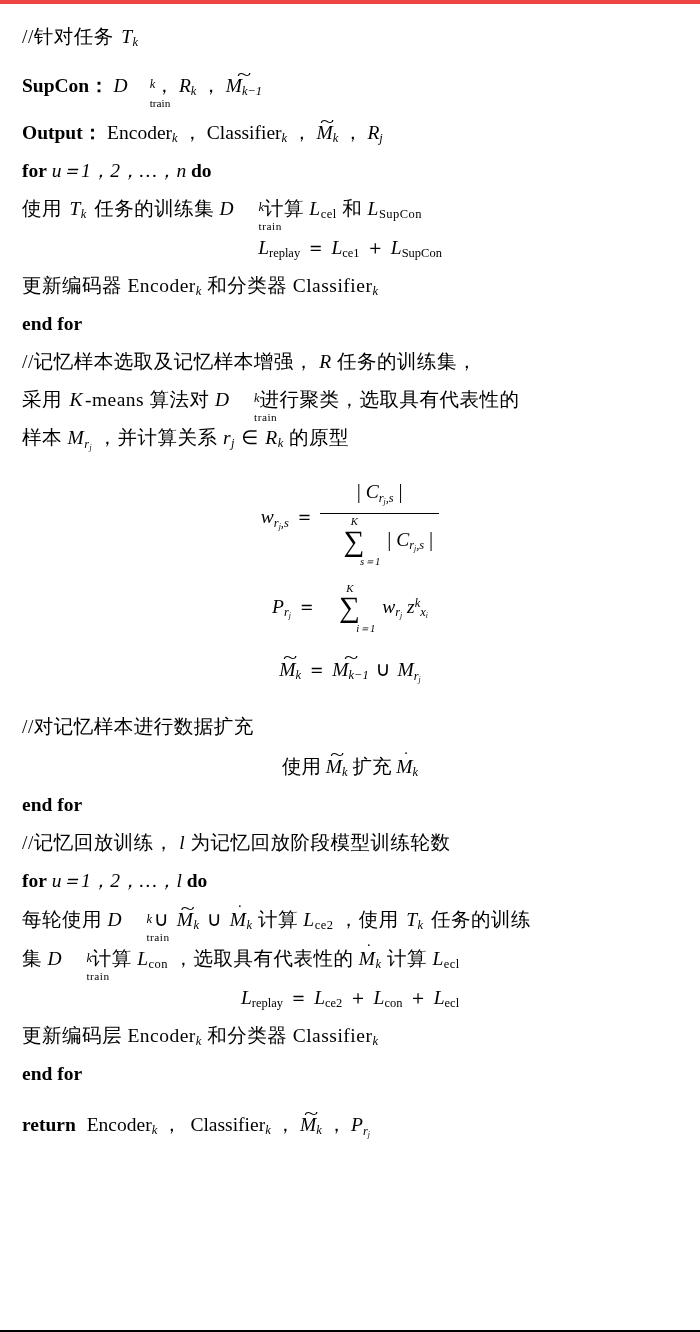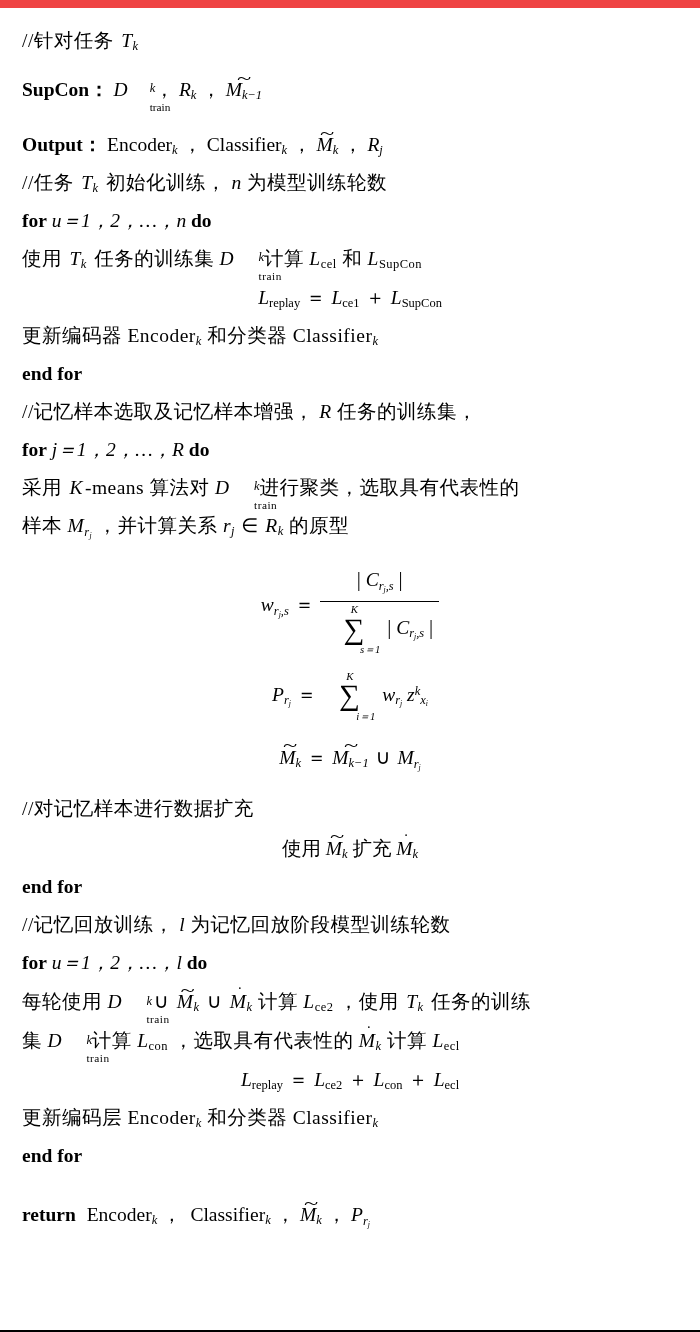--- a/index.html
+++ b/index.html
@@ -13,21 +13,21 @@
     font-family: "Liberation Serif", serif;
     color: #000000;
     overflow: hidden;
   }
   .algo-box {
     position: relative;
     width: 700px;
     height: 1332px;
     box-sizing: border-box;
     padding: 14px 22px 10px 22px;
-    border-top: 8px solid #ef4444;
+    border-top: 4px solid #ef4444;
     border-bottom: 2px solid #000;
   }
   .line {
     font-size: 19.5px;
     line-height: 1.95;
     white-space: nowrap;
   }
   .line.cn { letter-spacing: 0.5px; }
   .kw { font-weight: bold; }
   .math { font-family: "Liberation Serif", serif; font-style: italic; }
@@ -128,38 +128,31 @@
 
   <div class="line" style="margin-top:10px">
     <span class="kw">SupCon：</span>
     <span class="math dtrain"><span>D</span><span class="sp">train</span><span class="sb">k</span><span class="pad">train</span></span>
     <span>，</span>
     <span class="math"><span>R</span><sub>k</sub></span>
     <span>，</span>
     <span class="math tilde"><span class="tl">~</span><span class="ch">M</span><sub>k−1</sub></span>
   </div>
 
-  <div class="line" style="margin-top:16px">
+  <div class="line" style="margin-top:8px">
     <span class="kw">Output：</span>
     <span><span>Encoder</span><sub class="math">k</sub></span>
     <span>，</span>
     <span><span>Classifier</span><sub class="math">k</sub></span>
     <span>，</span>
     <span class="math tilde"><span class="tl">~</span><span class="ch">M</span><sub>k</sub></span>
     <span>，</span>
     <span class="math"><span>R</span><sub><span>j</span></sub></span>
   </div>
 
-  <div class="line cn">
-    <span>//任务</span>
-    <span class="math spaced"><span>T</span><sub>k</sub></span>
-    <span>初始化训练，</span>
-    <span class="math">n</span>
-    <span>为模型训练轮数</span>
-  </div>
 
   <div class="line">
     <span class="kw">for</span>
     <span class="math">u＝1，2，…，</span><span class="math">n</span>
     <span class="kw">do</span>
   </div>
 
   <div class="line cn">
     <span>使用</span>
     <span class="math spaced"><span>T</span><sub>k</sub></span>
@@ -189,25 +182,20 @@
   <div class="line">
     <span class="kw">end for</span>
   </div>
 
   <div class="line cn">
     <span>//记忆样本选取及记忆样本增强，</span>
     <span class="math">R</span>
     <span>任务的训练集，</span>
   </div>
 
-  <div class="line">
-    <span class="kw">for</span>
-    <span class="math">j＝1，2，…，</span><span class="math">R</span>
-    <span class="kw">do</span>
-  </div>
 
   <div class="line cn">
     <span>采用</span>
     <span class="math spaced">K</span><span>-means 算法对</span>
     <span class="math dtrain"><span>D</span><span class="sp">train</span><span class="sb">k</span><span class="pad">train</span></span>
     <span>进行聚类，选取具有代表性的</span>
   </div>
 
   <div class="line cn">
     <span>样本</span>
@@ -254,21 +242,21 @@
   </div>
 
   <div class="eq" style="margin-top:16px">
     <span class="math tilde"><span class="tl">~</span><span class="ch">M</span><sub>k</sub></span>
     <span class="op">＝</span>
     <span class="math tilde"><span class="tl">~</span><span class="ch">M</span><sub>k−1</sub></span>
     <span class="cup">∪</span>
     <span class="math"><span>M</span><sub>r<span class="subsub">j</span></sub></span>
   </div>
 
-  <div class="line cn" style="margin-top:12px">
+  <div class="line cn" style="margin-top:18px">
     <span>//对记忆样本进行数据扩充</span>
   </div>
 
   <div class="eq">
     <span>使用</span>
     <span class="math tilde"><span class="tl">~</span><span class="ch">M</span><sub>k</sub></span>
     <span>扩充</span>
     <span class="math dotacc"><span class="dt">·</span><span>M</span><sub>k</sub></span>
   </div>
 
@@ -327,21 +315,21 @@
     <span>更新编码层</span>
     <span><span>Encoder</span><sub class="math">k</sub></span>
     <span>和分类器</span>
     <span><span>Classifier</span><sub class="math">k</sub></span>
   </div>
 
   <div class="line">
     <span class="kw">end for</span>
   </div>
 
-  <div class="line" style="margin-top:20px">
+  <div class="line" style="margin-top:12px">
     <span class="kw">return</span>
     <span style="padding-left:6px"><span>Encoder</span><sub class="math">k</sub></span>
     <span>，</span>
     <span style="padding-left:4px"><span>Classifier</span><sub class="math">k</sub></span>
     <span>，</span>
     <span class="math tilde"><span class="tl">~</span><span class="ch">M</span><sub>k</sub></span>
     <span>，</span>
     <span class="math"><span>P</span><sub>r<span class="subsub">j</span></sub></span>
   </div>
 

